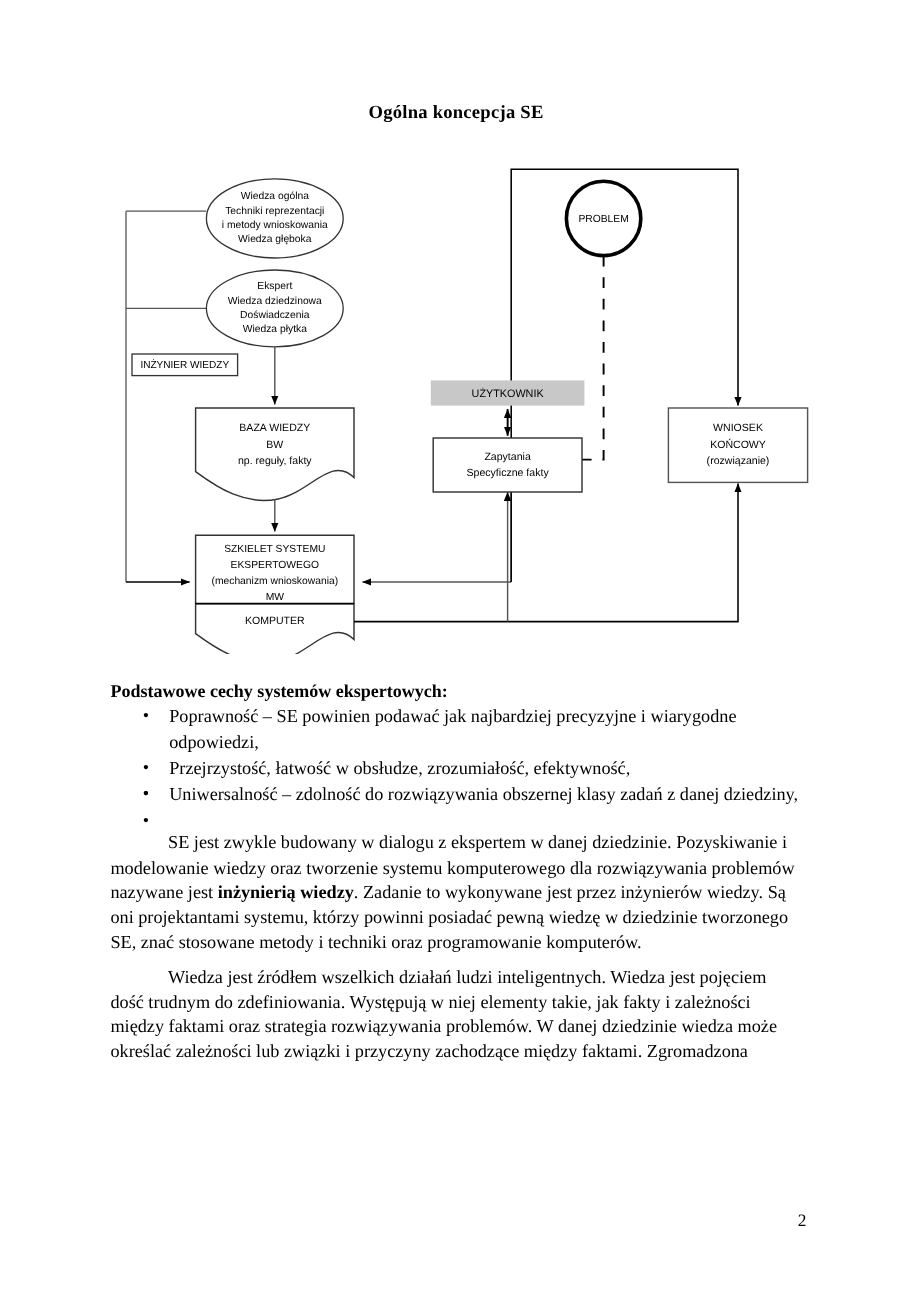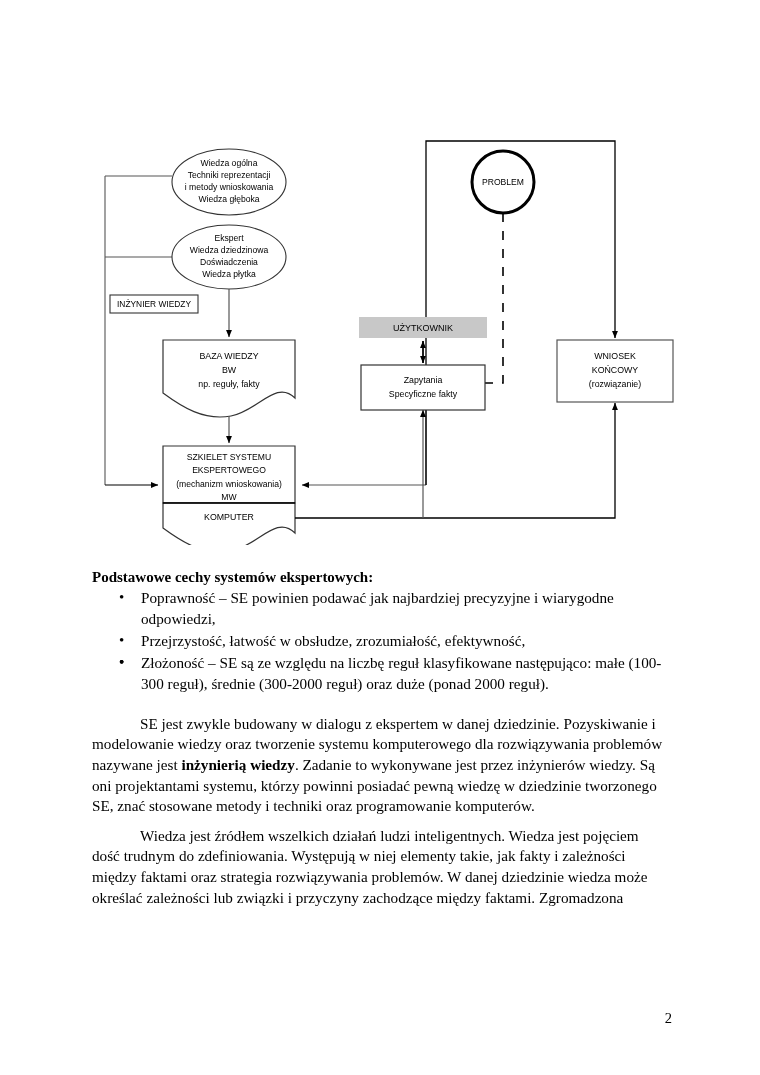--- a/index.html
+++ b/index.html
@@ -94,20 +94,21 @@
     width: 672px;
     text-align: right;
     font-size: 14.5px;
   }
 </style>
 </head>
 <body>
 
 <div class="page">
 
+  <div class="doc-title">Ogólna koncepcja SE</div>
 
   <div class="diagram">
     <svg width="600" height="410" viewBox="0 0 600 410" xmlns="http://www.w3.org/2000/svg">
       <defs>
         <marker id="ah" markerWidth="9" markerHeight="9" refX="7.4" refY="3.1" orient="auto" markerUnits="userSpaceOnUse">
           <path d="M0,0 L7.6,3.1 L0,6.2 z" fill="#000"></path>
         </marker>
         <marker id="ahs" markerWidth="8" markerHeight="8" refX="6.6" refY="2.8" orient="auto" markerUnits="userSpaceOnUse">
           <path d="M0,0 L6.8,2.8 L0,5.6 z" fill="#000"></path>
         </marker>
@@ -273,24 +274,24 @@
       </li>
       <li>
         <span class="bul">•</span>
         <span>Przejrzystość, łatwość w obsłudze, zrozumiałość, efektywność,</span>
       </li>
       <li>
         <span class="bul">•</span>
       </li>
       <li>
         <span class="bul">•</span>
-      </li>
-      <li>
-        <span class="bul">•</span>
-        <span>Złożoność – SE są ze względu na liczbę reguł klasyfikowane następująco: małe (100-300 reguł), średnie (300-2000 reguł) oraz duże (ponad 2000 reguł).</span>
+        <span>Uniwersalność – zdolność do rozwiązywania obszernej klasy zadań z danej dziedziny,</span>
+      </li>
+      <li>
+        <span class="bul">•</span>
       </li>
     </ul>
 
     <div class="gap-lg"></div>
 
 
     <p class="para"><span>SE jest zwykle budowany w dialogu z ekspertem w danej dziedzinie. Pozyskiwanie i modelowanie wiedzy oraz tworzenie systemu komputerowego dla rozwiązywania problemów nazywane jest </span><b class="bold-term">inżynierią wiedzy</b><span>. Zadanie to wykonywane jest przez inżynierów wiedzy. Są oni projektantami systemu, którzy powinni posiadać pewną wiedzę w dziedzinie tworzonego SE, znać stosowane metody i techniki oraz programowanie komputerów.</span></p>
 
     <div class="gap-sm"></div>
 

